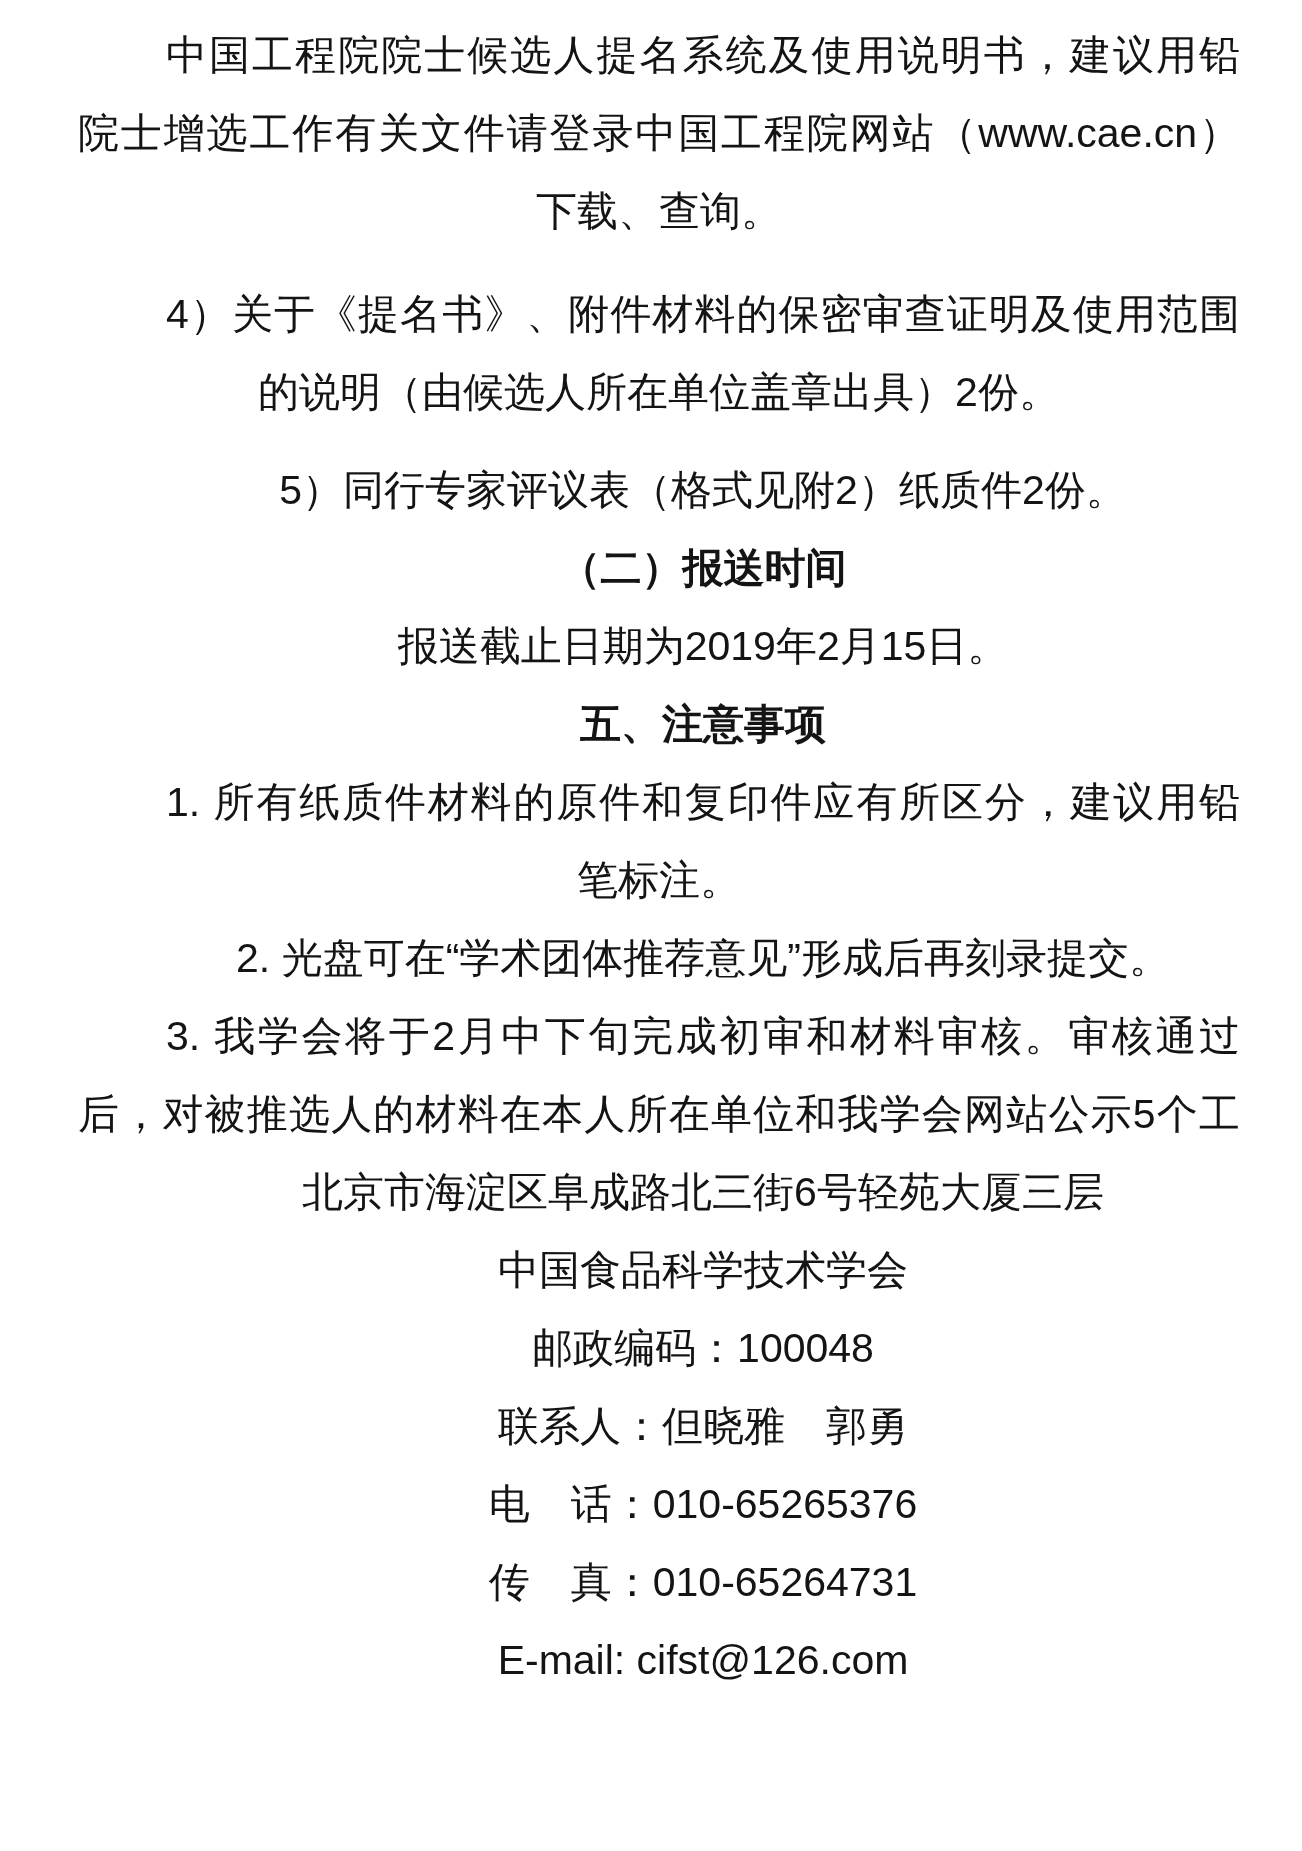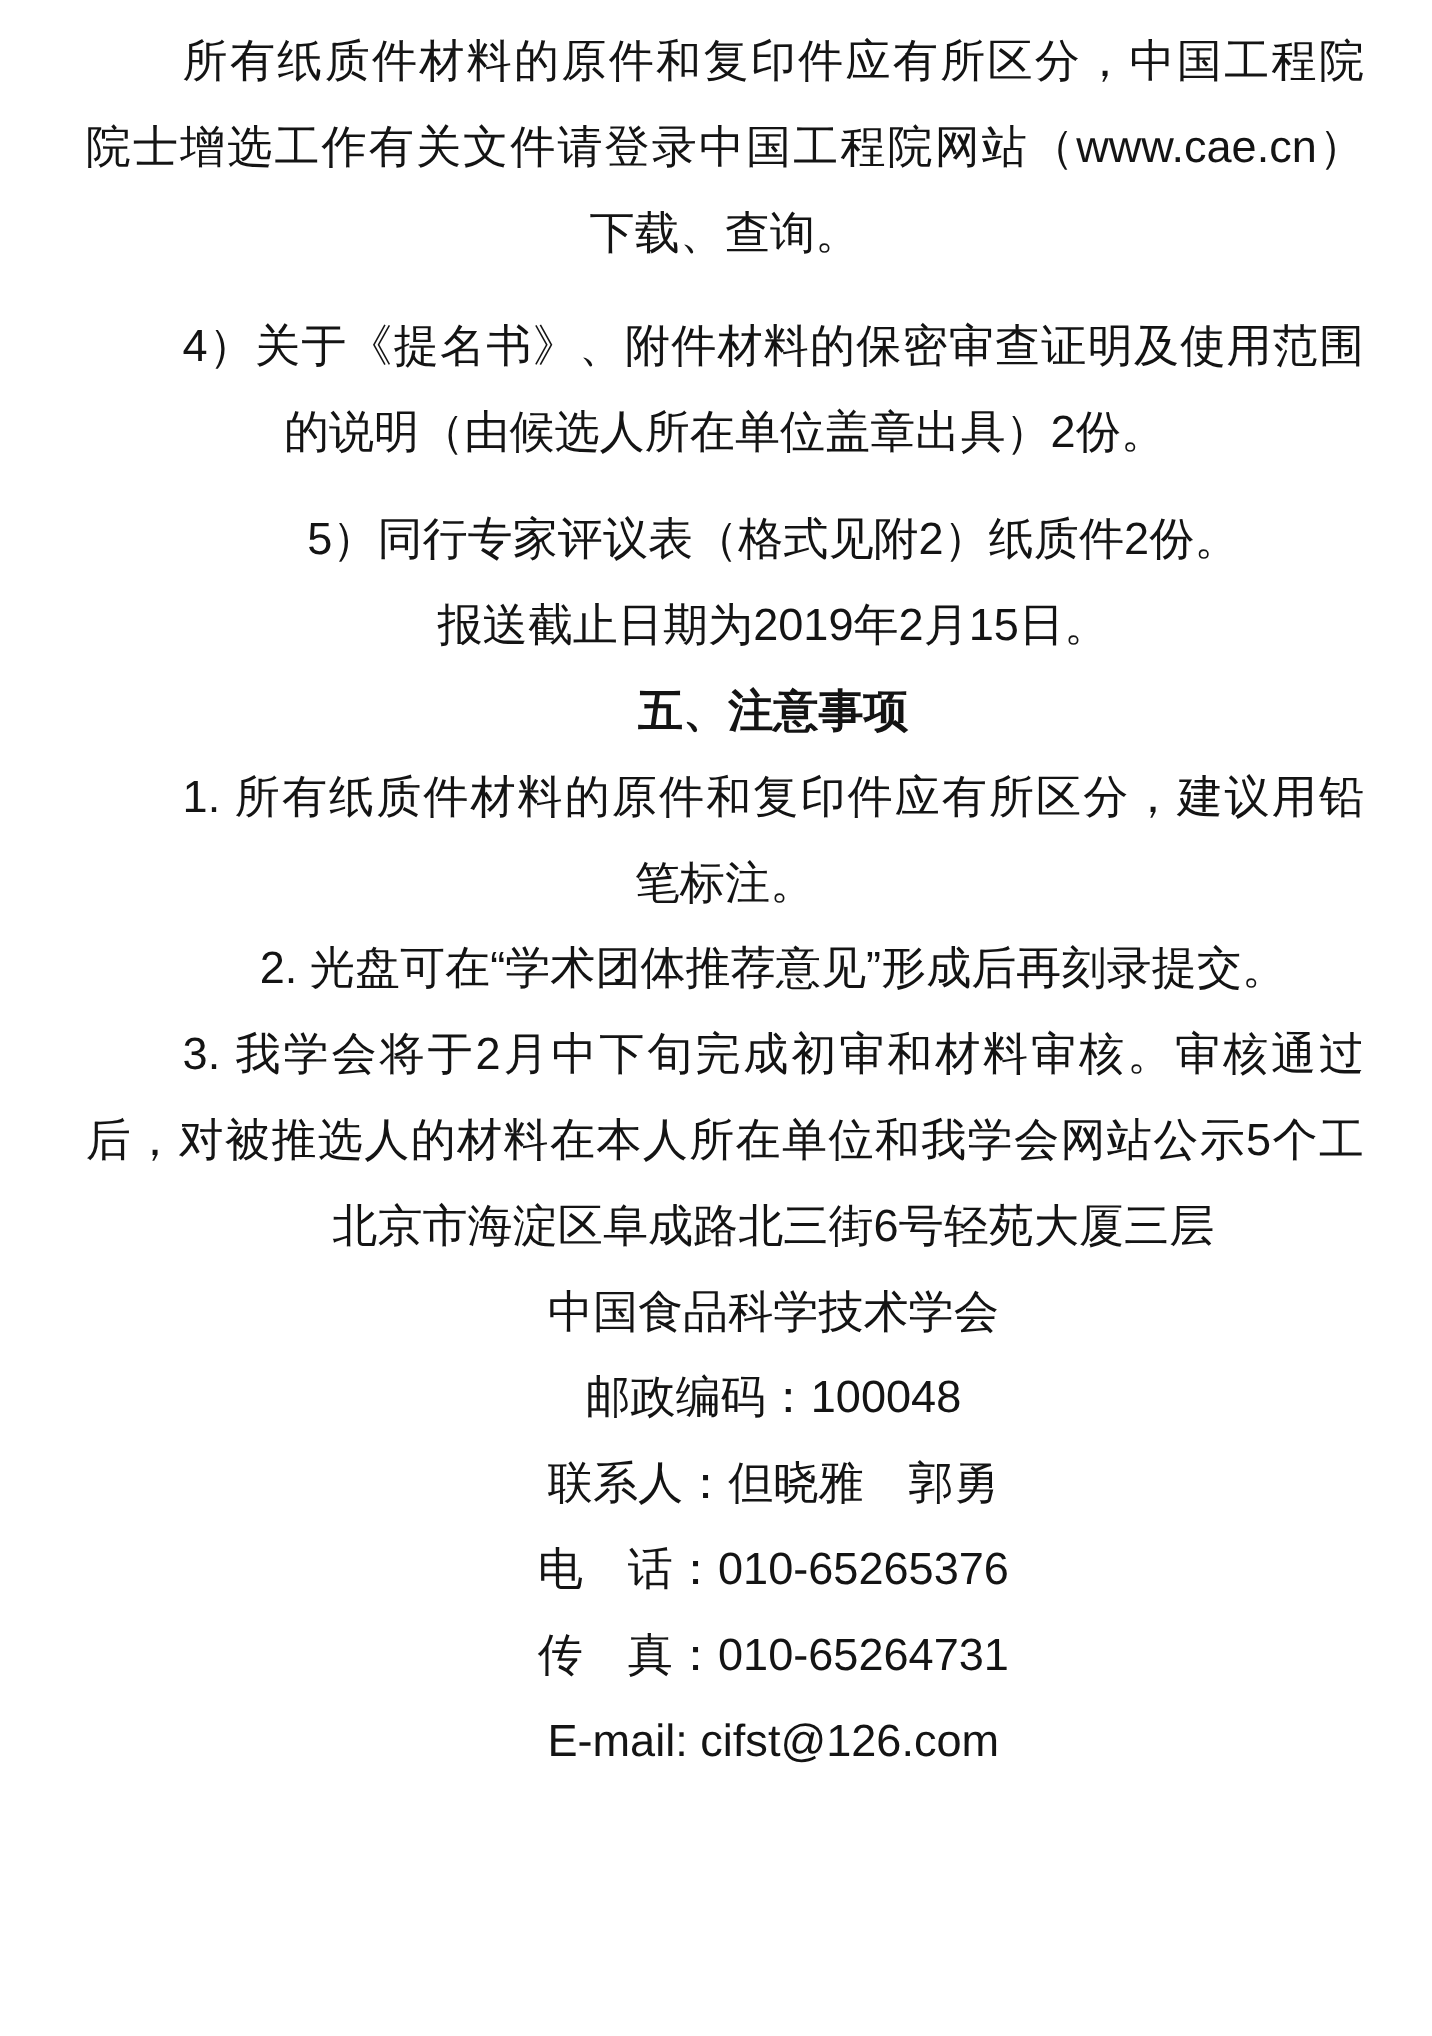--- a/index.html
+++ b/index.html
@@ -31,29 +31,30 @@
   .in { text-indent: 88px; }
   .b  { font-weight: 700; }
   .mt25 { margin-top: 25px; }
   .mt20 { margin-top: 20px; }
 </style>
 </head>
 <body>
 
 <div class="page">
 
-  <div class="line in j">所有纸质件材料的原件和复印件应有所区分，中国工程院</div>
+  <div class="line in j">中国工程院院士候选人提名系统及使用说明书，建议用铅</div>
   <div class="line j">院士增选工作有关文件请登录中国工程院网站（www.cae.cn）</div>
   <div class="line">下载、查询。</div>
 
   <div class="line in j mt25">4）关于《提名书》、附件材料的保密审查证明及使用范围</div>
   <div class="line">的说明（由候选人所在单位盖章出具）2份。</div>
 
   <div class="line in mt20">5）同行专家评议表（格式见附2）纸质件2份。</div>
 
+  <div class="line in b">（二）报送时间</div>
   <div class="line in">报送截止日期为2019年2月15日。</div>
 
   <div class="line in b">五、注意事项</div>
 
   <div class="line in j">1. 所有纸质件材料的原件和复印件应有所区分，建议用铅</div>
   <div class="line">笔标注。</div>
 
   <div class="line in">2. 光盘可在“学术团体推荐意见”形成后再刻录提交。</div>
 
   <div class="line in j">3. 我学会将于2月中下旬完成初审和材料审核。审核通过</div>

